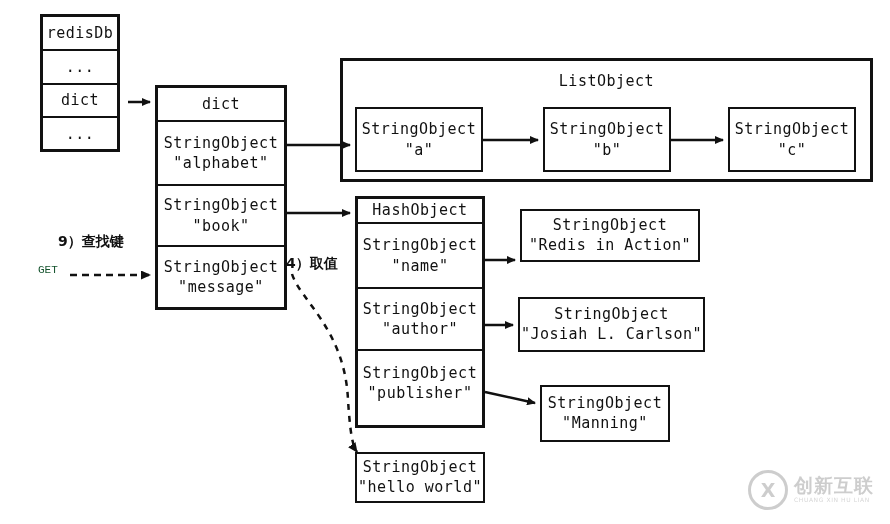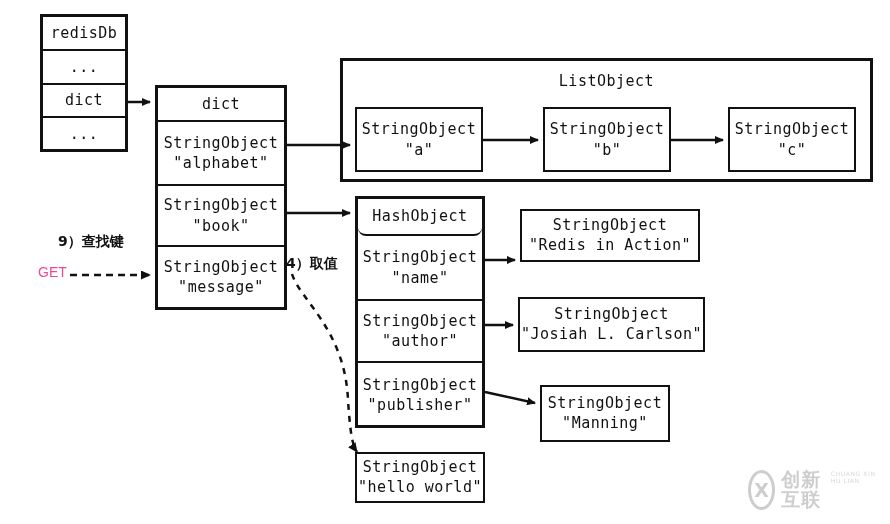--- a/index.html
+++ b/index.html
@@ -77,23 +77,23 @@
   .anno {
     position: absolute;
     font-family: "DejaVu Sans", "Liberation Sans", sans-serif;
     font-size: 14px;
     color: #111111;
     white-space: nowrap;
     font-weight: bold;
   }
   .anno-mono {
     position: absolute;
-    font-family: Liberation Sans, sans-serif;
-    font-size: 14px;
-    color: #ec4899;
+    font-family: Liberation Mono, monospace;
+    font-size: 11px;
+    color: #14532d;
     white-space: nowrap;
   }
   
   #watermark {
     position: absolute;
     left: 748px;
     top: 468px;
     width: 130px;
     height: 44px;
     display: flex;
@@ -107,21 +107,21 @@
     border-radius: 50%;
     color: #8a8a8a;
     font-family: "DejaVu Sans", "Liberation Sans", sans-serif;
     font-size: 19px;
     font-weight: bold;
     display: flex;
     align-items: center;
     justify-content: center;
     margin-right: 6px;
   }
-  #watermark .wm-text { display: flex; flex-direction: row; justify-content: center; }
+  #watermark .wm-text { display: flex; flex-direction: column; justify-content: center; }
   #watermark .wm-cn {
     font-family: "DejaVu Sans", "Liberation Sans", sans-serif;
     font-size: 19px;
     font-weight: bold;
     color: #8a8a8a;
     letter-spacing: 1px;
     line-height: 1.05;
   }
   #watermark .wm-en {
     font-family: "DejaVu Sans", "Liberation Sans", sans-serif;
@@ -129,21 +129,21 @@
     color: #9d9d9d;
     letter-spacing: 0.6px;
     line-height: 1.2;
   }
 </style>
 </head>
 <body>
 
 <div id="canvas">
 
-  <div class="table-frame" style="left:40px; top:14px; width:88px; height:138px;">
+  <div class="table-frame" style="left:40px; top:14px; width:80px; height:138px;">
     <div class="row" style="height:34px;">
       <span>redisDb</span>
     </div>
     <div class="row" style="height:34px;">
       <span>...</span>
     </div>
     <div class="row" style="height:33px;">
       <span>dict</span>
     </div>
     <div class="row" style="height:33px;">
@@ -182,21 +182,21 @@
     <span class="line1">StringObject</span>
     <span class="line2">"b"</span>
   </div>
 
   <div class="cell" style="left:728px; top:107px; width:128px; height:65px; line-height:1.35;">
     <span class="line1">StringObject</span>
     <span class="line2">"c"</span>
   </div>
 
   <div class="table-frame" style="left:355px; top:196px; width:130px; height:232px;">
-    <div class="row" style="height:37px;border-radius:8px;">
+    <div class="row" style="height:25px;">
       <span>HashObject</span>
     </div>
     <div class="row" style="height:65px;">
       <span class="line1">StringObject</span>
       <span class="line2">"name"</span>
     </div>
     <div class="row" style="height:62px;">
       <span class="line1">StringObject</span>
       <span class="line2">"author"</span>
     </div>

